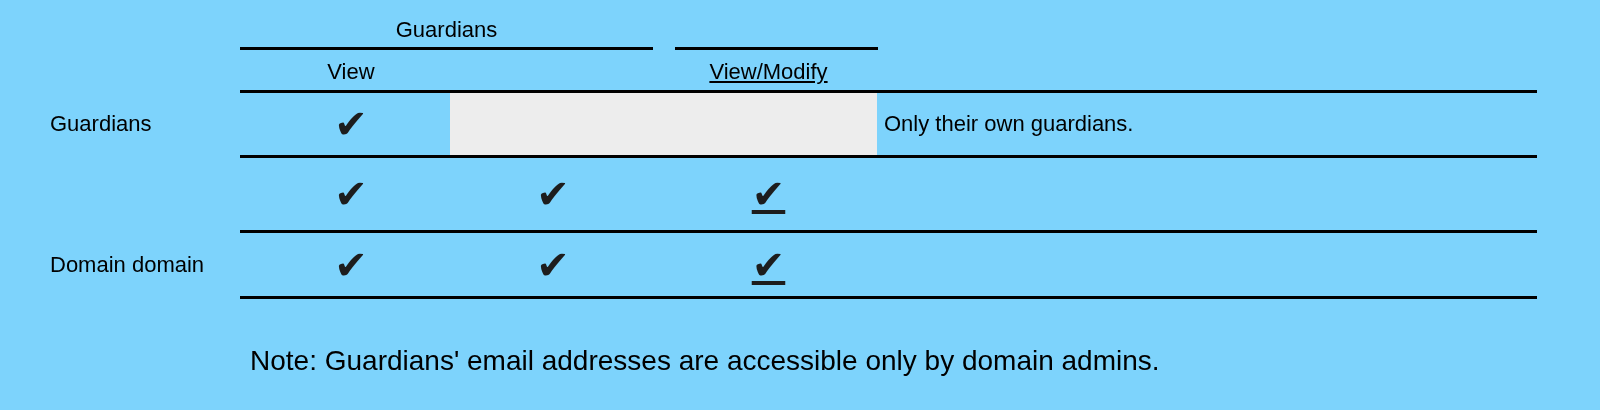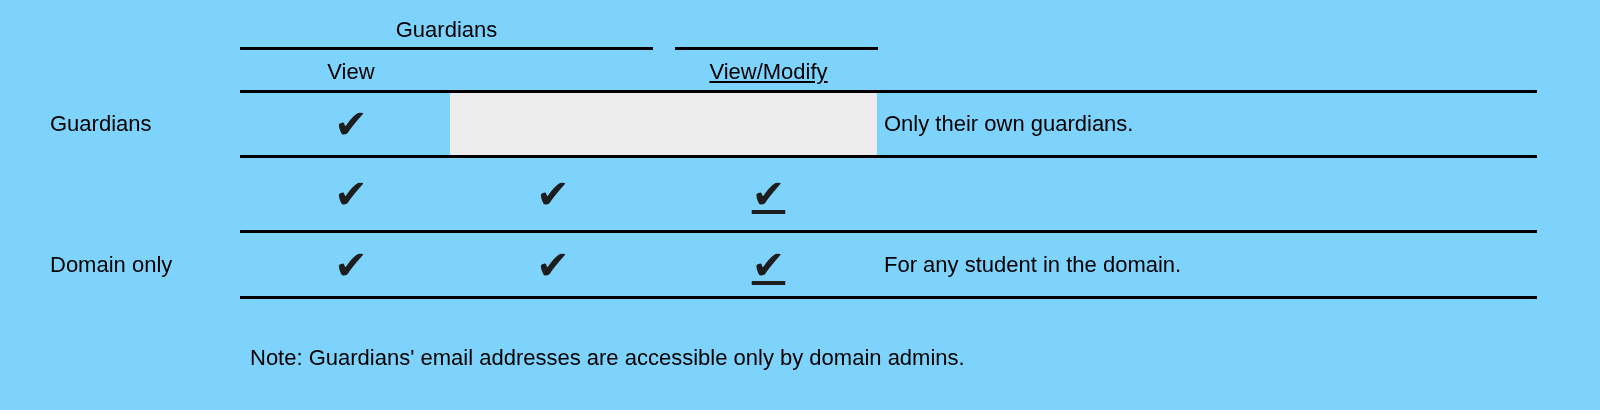--- a/index.html
+++ b/index.html
@@ -59,21 +59,21 @@
     justify-content: center;
     font-family: "DejaVu Sans", sans-serif;
     font-size: 40px;
     font-weight: 700;
     color: #1d1d1d;
   }
   .footnote {
     position: absolute;
     left: 250px;
     top: 345px;
-    font-size: 22px;
+    font-size: 28px;
     color: #000000;
   }
 </style>
 </head>
 <body>
 
 <div class="page">
 
   <div class="cell center hdr-group grp-guardians">Guardians</div>
 
@@ -91,22 +91,21 @@
   <div class="cell check col-modify r1"></div>
   <div class="cell check col-vm r1"></div>
   <div class="cell col-note r1">Only their own guardians.</div>
   <div class="rule rule-r1"></div>
 
   <div class="cell check col-view r2">✔</div>
   <div class="cell check col-modify r2">✔</div>
   <div class="cell check col-vm r2">✔</div>
   <div class="rule rule-r2"></div>
 
-  <div class="cell col-label r3">Domain only</div>
+  <div class="cell col-label r3">Domain domain</div>
   <div class="cell check col-view r3">✔</div>
   <div class="cell check col-modify r3">✔</div>
   <div class="cell check col-vm r3">✔</div>
-  <div class="cell col-note r3">For any student in the domain.</div>
   <div class="rule rule-r3"></div>
 
   <div class="footnote">Note: Guardians' email addresses are accessible only by domain admins.</div>
 
 </div>
 
 </body></html>

